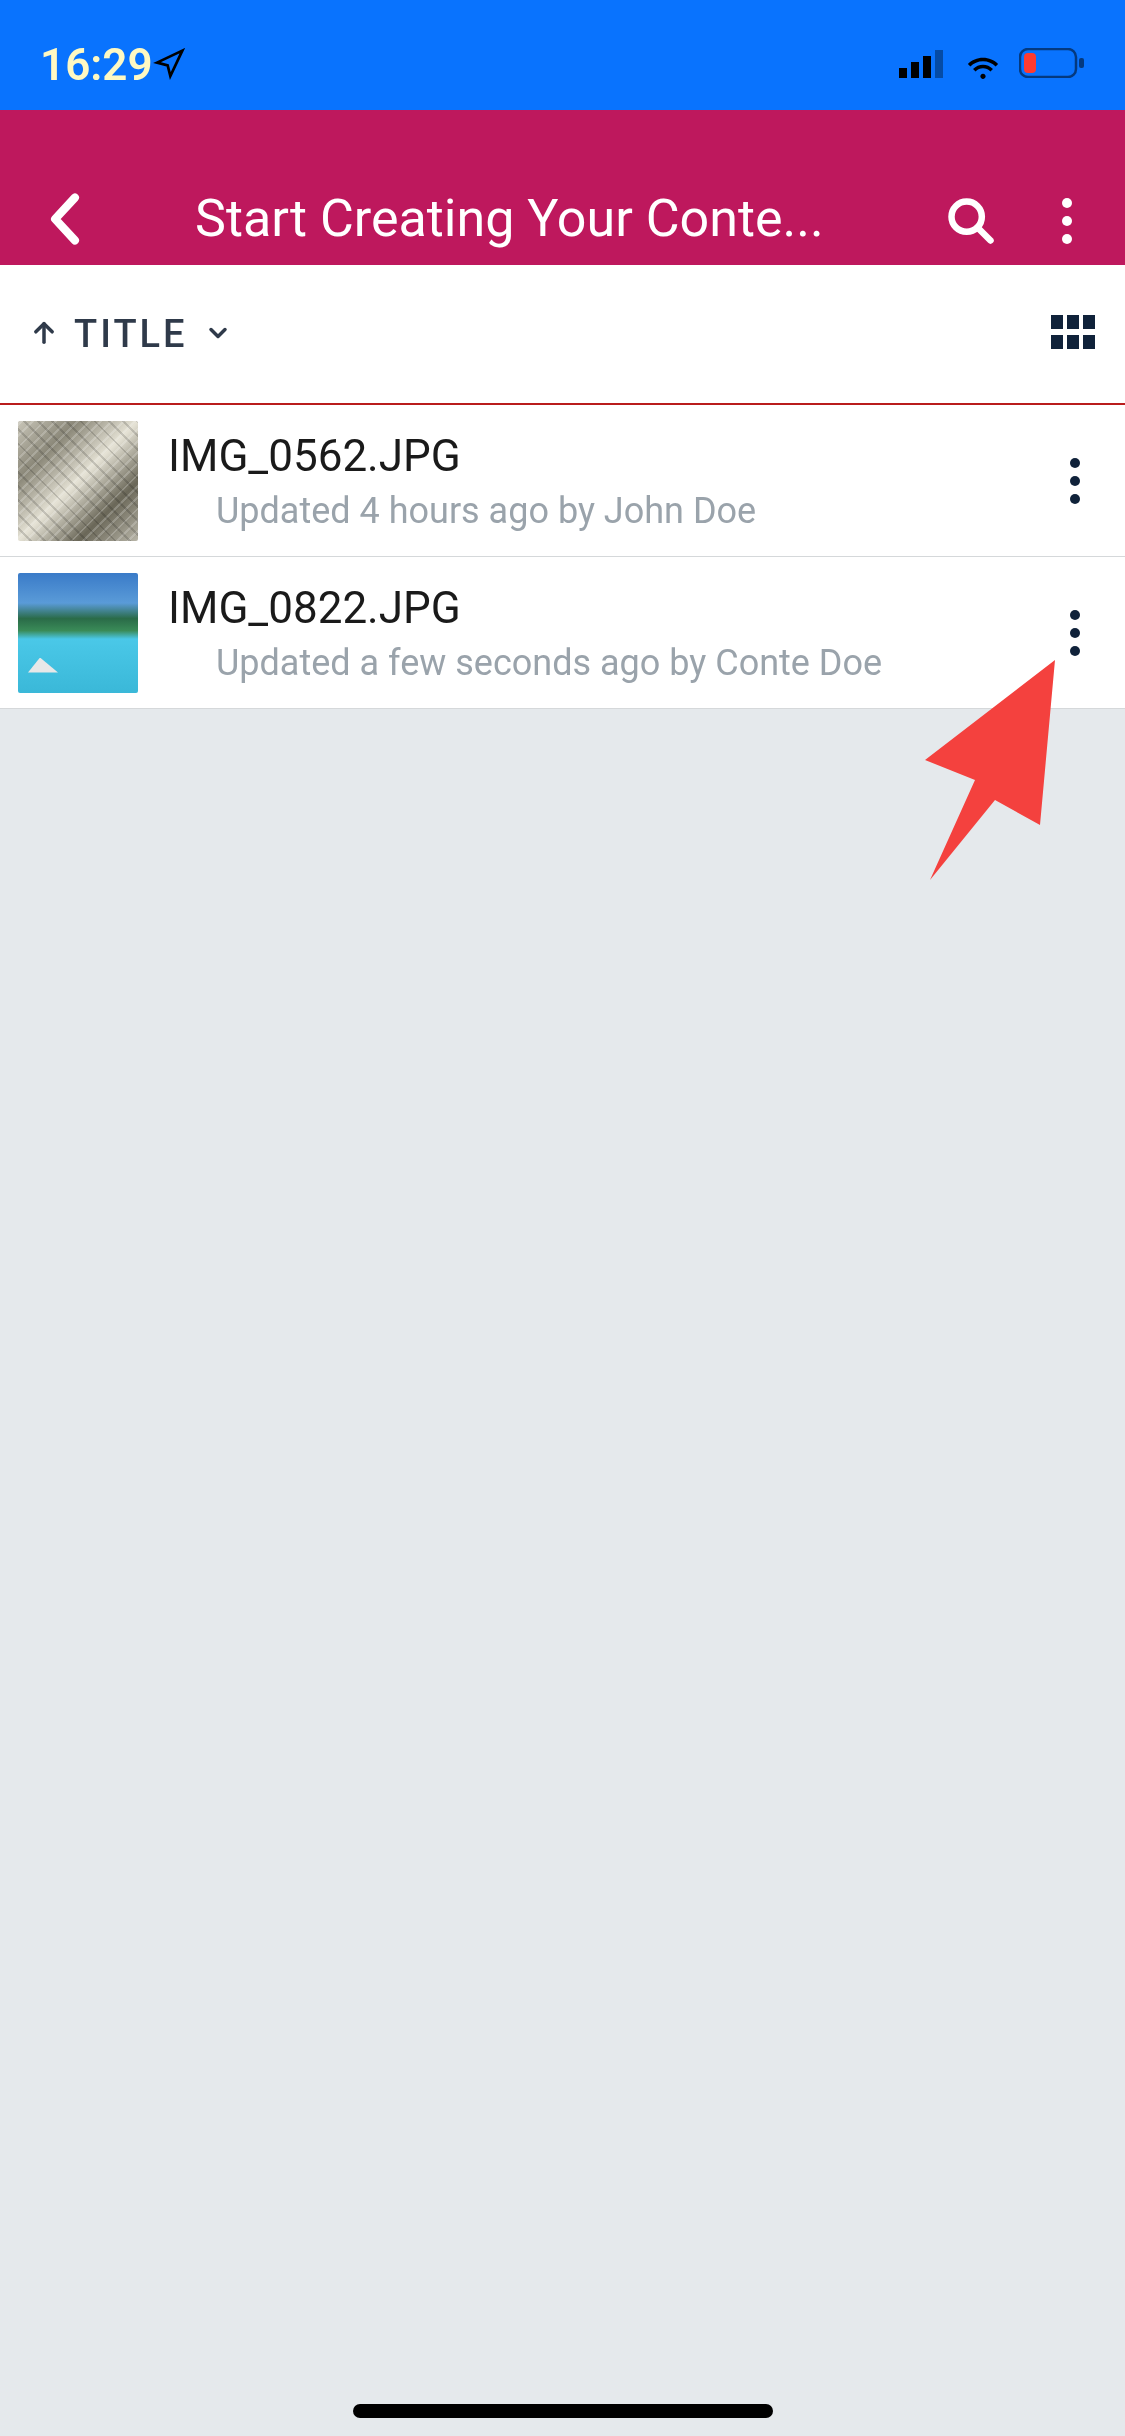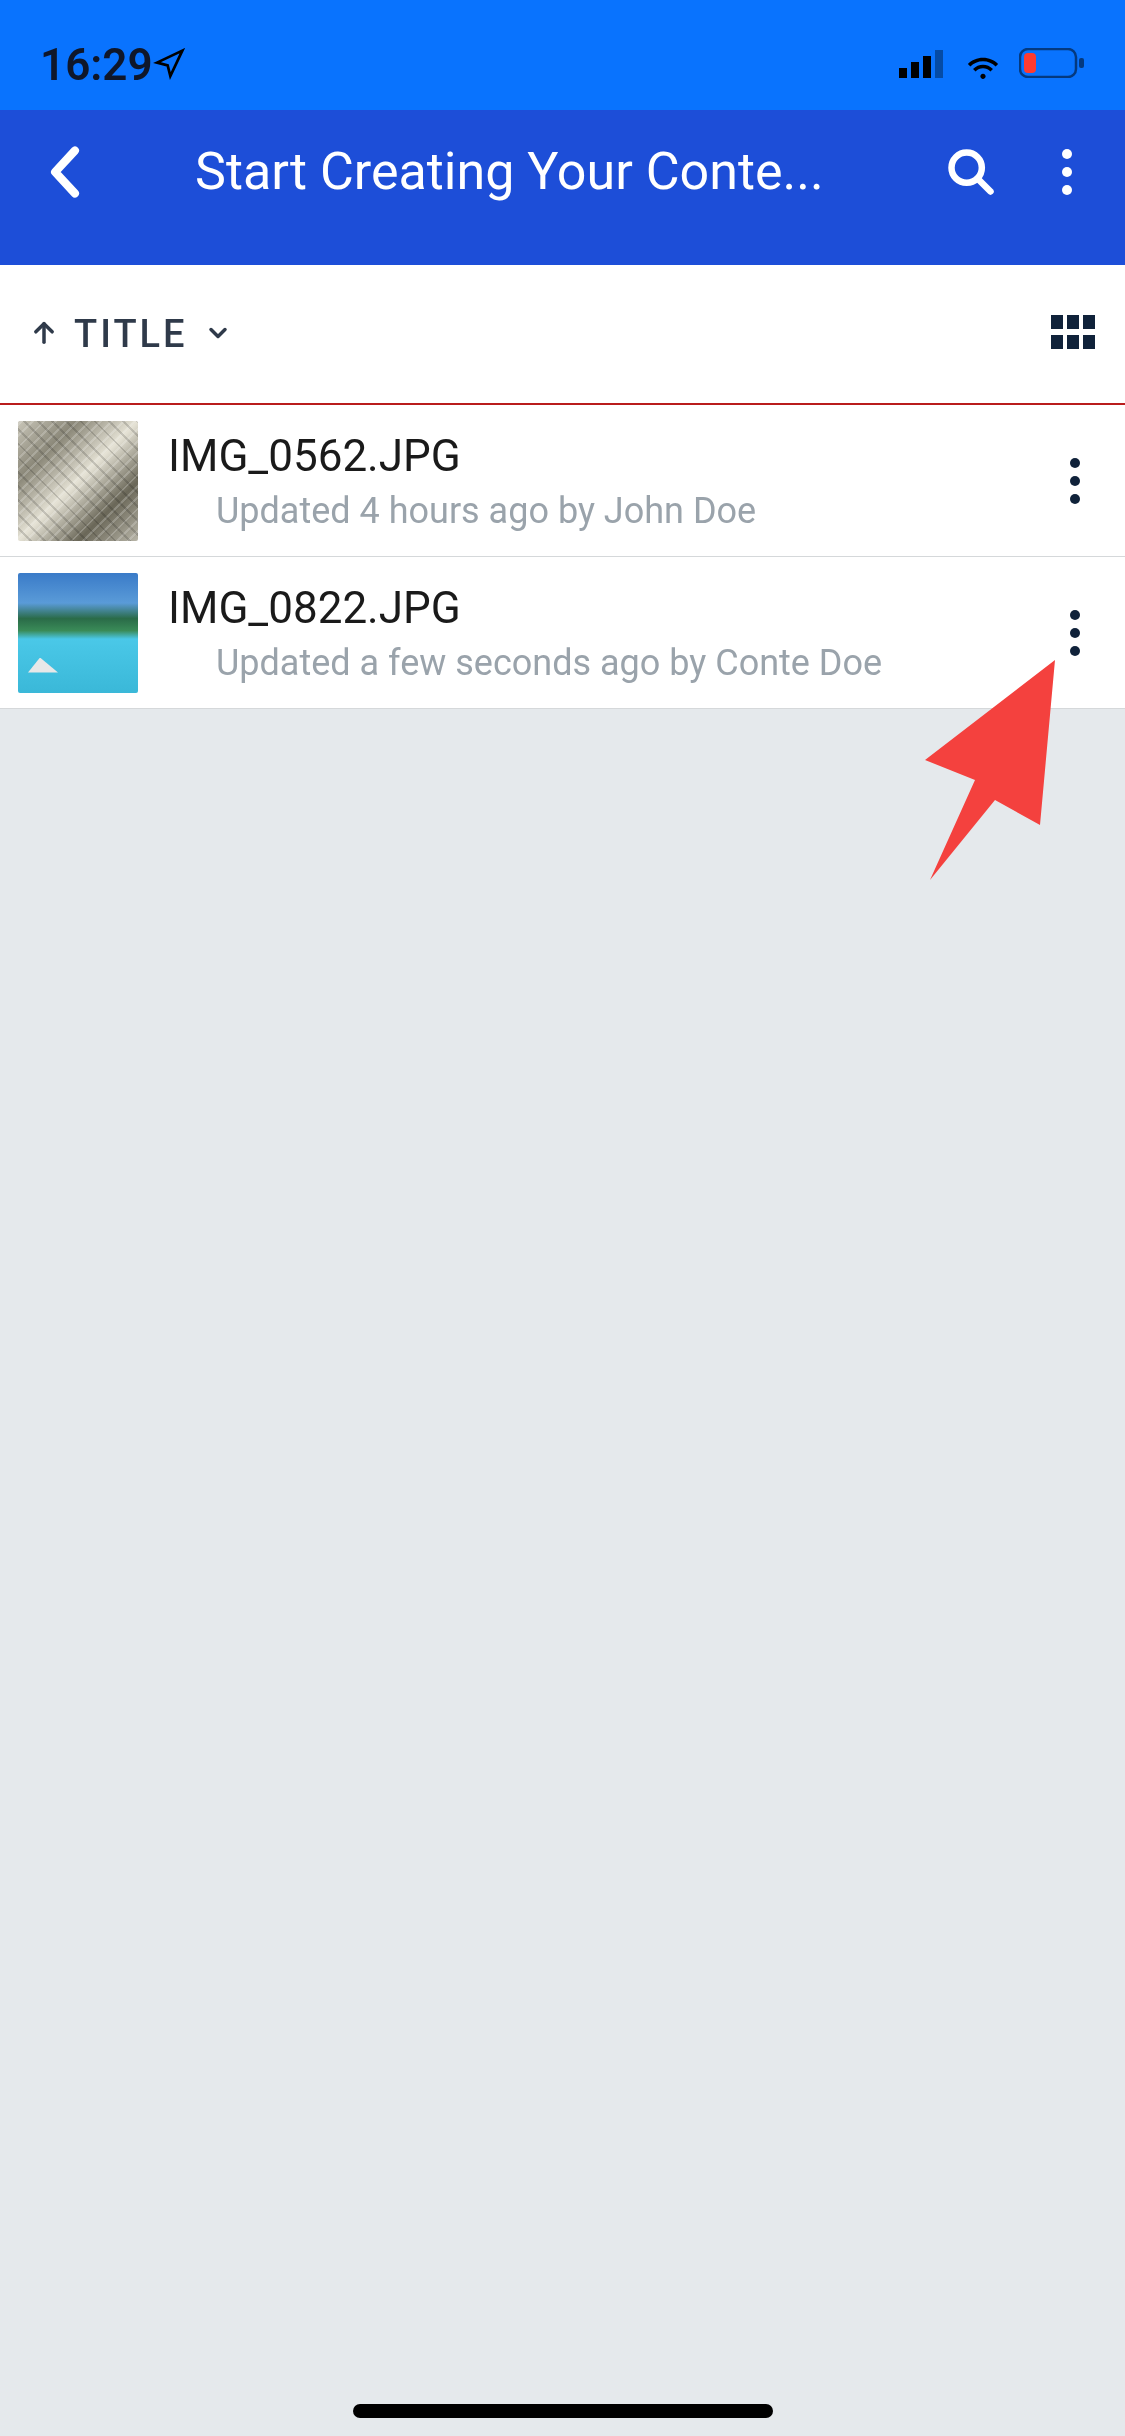--- a/index.html
+++ b/index.html
@@ -19,33 +19,33 @@
       align-items: center;
       padding: 0 40px;
       padding-top: 20px;
     }
     .status-left {
       display: flex;
       align-items: center;
       gap: 0;
       font-size: 44px;
       font-weight: 600;
-      color: #0f172a;
+      color: #fef9c3;
     }
     .status-right {
       display: flex;
       align-items: center;
       gap: 14px;
     }
     .app-header {
       height: 155px;
-      background: #1d4ed8;
-      display: flex;
-      align-items: center;
-      padding: 0 30px 32px 30px;
+      background: #be185d;
+      display: flex;
+      align-items: flex-end;
+      padding: 0 30px 16px 30px;
     }
     .back-btn {
       width: 60px;
       height: 60px;
       display: flex;
       align-items: center;
       justify-content: center;
       margin-left: 5px;
     }
     .header-title {

